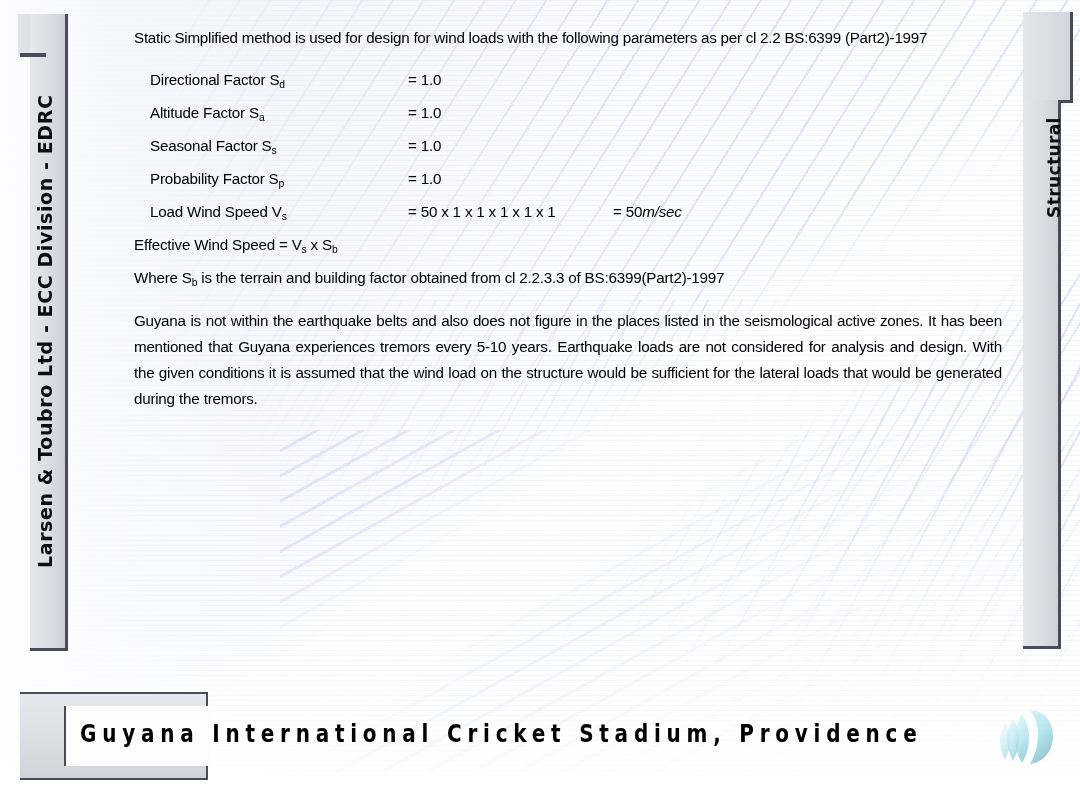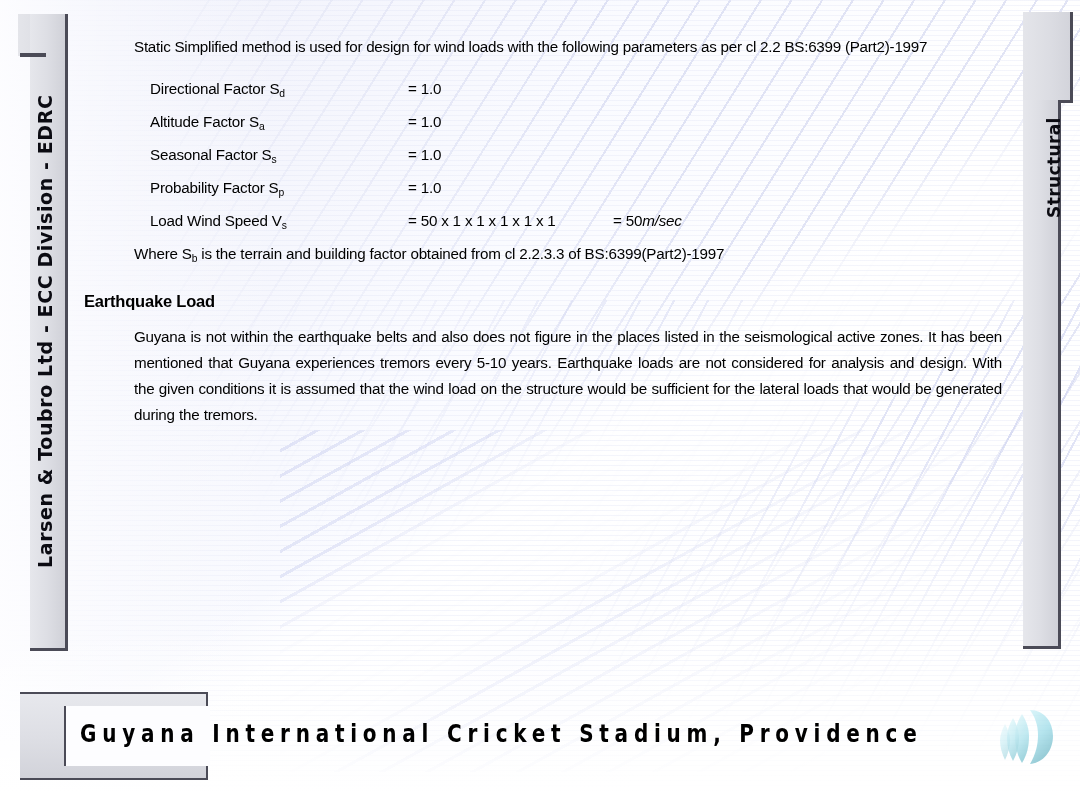--- a/index.html
+++ b/index.html
@@ -161,21 +161,21 @@
     font-weight: bold;
     font-size: 17px;
     letter-spacing: 0.4px;
     color: #0b0b12;
     white-space: nowrap;
   }
 
   
   .content {
     position: absolute;
-    left: 84px; top: 39px;
+    left: 84px; top: 30px;
     width: 930px;
     font-family: "Liberation Sans", sans-serif;
     color: #000000;
   }
   .intro-line {
     margin: 0 0 0 50px;
     font-size: 15.2px;
     line-height: 1.0;
     white-space: nowrap;
     letter-spacing: -0.25px;
@@ -318,24 +318,24 @@
         <span class="f-eq">= 1.0</span>
       </li>
 
       <li class="factor-row">
         <span class="f-label"><span>Load Wind Speed V</span><sub>s</sub></span>
         <span class="f-eq2">= 50 x 1 x 1 x 1 x 1 x 1</span>
         <span class="f-eq3"><span>= 50</span><span class="ital">m/sec</span></span>
       </li>
     </ul>
 
+    <div class="free-line"><span>Effective Wind Speed = V</span><sub>s</sub><span> x S</span><sub>b</sub></div>
 
     <div class="free-line"><span>Where S</span><sub>b</sub><span> is the terrain and building factor obtained from cl 2.2.3.3 of BS:6399(Part2)-1997</span></div>
 
-    <h2 class="section-head">Earthquake Load</h2>
 
     <p class="para">Guyana is not within the earthquake belts and also does not figure in the places listed in the seismological active zones.  It has been mentioned that Guyana experiences tremors every 5-10 years.  Earthquake loads are not considered for analysis and design.  With the given conditions it is assumed that the wind load on the structure would be sufficient for the lateral loads that would be generated during the tremors.</p>
   </div>
 
   <div class="footer-bracket"></div>
   <div class="footer-bracket-cut"></div>
   <div class="footer-title">Guyana International Cricket Stadium, Providence</div>
 
   <svg class="footer-logo" viewBox="0 0 56 62">
     <defs>

